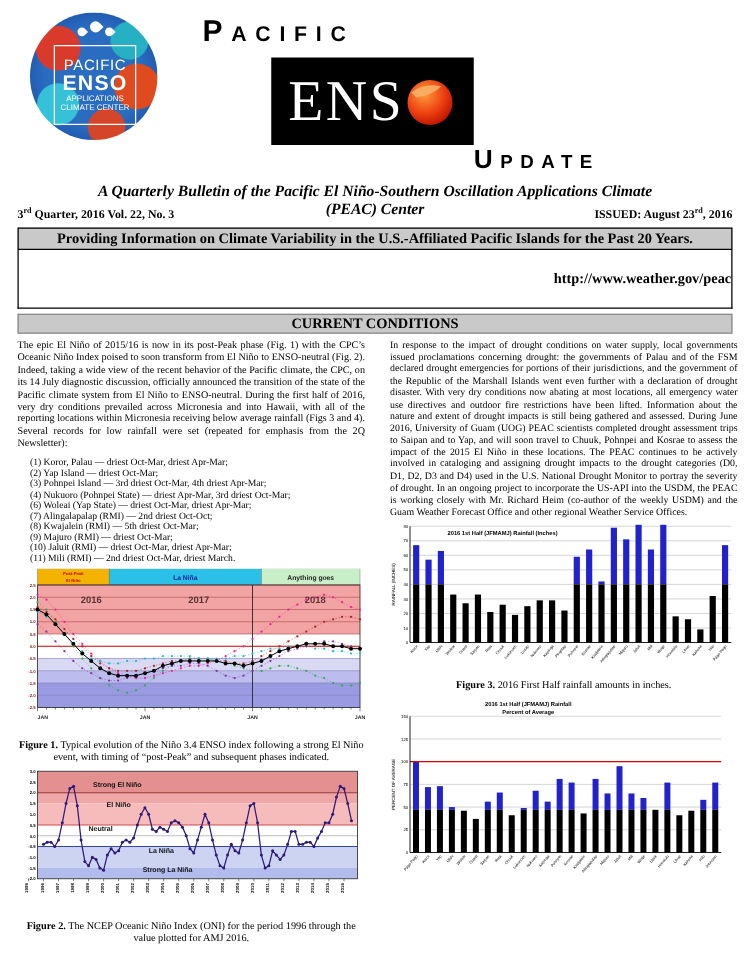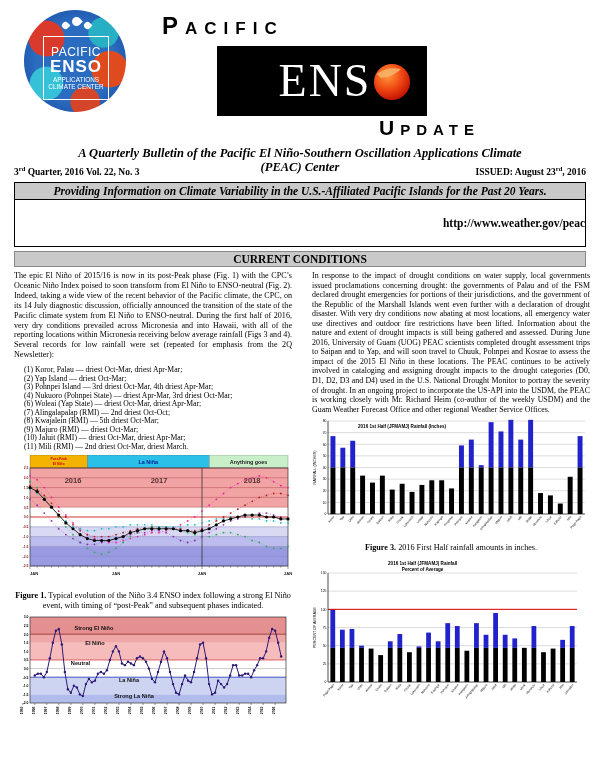--- a/index.html
+++ b/index.html
@@ -23,33 +23,33 @@
   .logo .box{position:absolute;left:19px;top:26px;width:64px;height:62px;border:1.5px solid #fff;
     display:flex;flex-direction:column;align-items:center;justify-content:center;color:#fff;
     font-family:"Liberation Sans",sans-serif;line-height:1;}
   .logo .l1{font-size:12px;letter-spacing:.5px;}
   .logo .l2{font-size:17px;font-weight:bold;letter-spacing:1px;}
   .logo .l3{font-size:6.4px;margin-top:2px;}
   .logo .l4{font-size:6.4px;margin-top:1px;}
   .t-pacific{position:absolute;left:148px;top:6px;font-family:"Liberation Sans",sans-serif;
     font-weight:bold;font-size:24px;font-variant:small-caps;letter-spacing:7px;}
   .ensobox{position:absolute;left:203px;top:40px;width:162px;height:70px;background:#000;
-    display:flex;align-items:center;justify-content:center;padding-left:48px;}
+    display:flex;align-items:center;justify-content:center;}
   .ensobox .ens{color:#fff;font-family:"Liberation Serif",serif;font-size:46px;letter-spacing:2px;line-height:1;}
   .t-update{position:absolute;left:365px;top:110px;font-family:"Liberation Sans",sans-serif;
     font-weight:bold;font-size:21px;font-variant:small-caps;letter-spacing:6px;text-align:right;}
   .subtitle{text-align:center;font-style:italic;font-weight:bold;font-size:12.5px;margin-top:2px;}
   .issue-row{position:relative;height:17px;margin-top:1px;font-weight:bold;font-size:9.5px;}
   .issue-row .l{position:absolute;left:0;top:3px;}
   .issue-row .c{position:absolute;left:0;right:0;text-align:center;top:-2px;font-style:italic;font-size:12.5px;}
   .issue-row .r{position:absolute;right:0;top:3px;}
   sup{font-size:6.5px;}
 
   
-  .ban1{border:1.5px solid #000;background:#c9c9c9;text-align:center;font-style:italic;font-weight:bold;
+  .ban1{border:1.5px solid #000;background:#c9c9c9;text-align:center;font-weight:bold;
     font-size:11.5px;padding:2px 0;margin-top:3px;}
   .ban2{border:1.5px solid #000;border-top:none;background:#fff;text-align:right;font-weight:bold;
     font-size:11.5px;padding:17px 0;}
   .ban3{border:1px solid #888;background:#c9c9c9;text-align:center;font-weight:bold;
     font-size:11.5px;padding:1px 0;margin-top:4px;}
 
   
   .cols{display:flex;gap:20px;margin-top:4px;}
   .colL{width:278px;}
   .colR{width:278px;}
@@ -588,20 +588,21 @@
             <circle cx="246.15962441314466" cy="44.28" r="1.2" fill="#2e1a78"></circle>
             <circle cx="249.1643192488254" cy="44.28" r="1.2" fill="#2e1a78"></circle>
             <circle cx="252.16901408450613" cy="37.4" r="1.2" fill="#2e1a78"></circle>
             <circle cx="255.17370892018684" cy="23.64" r="1.2" fill="#2e1a78"></circle>
             <circle cx="258.1784037558676" cy="15.040000000000003" r="1.2" fill="#2e1a78"></circle>
             <circle cx="261.1830985915483" cy="16.759999999999998" r="1.2" fill="#2e1a78"></circle>
             <circle cx="264.18779342722905" cy="28.8" r="1.2" fill="#2e1a78"></circle>
             <circle cx="267.1924882629097" cy="42.559999999999995" r="1.2" fill="#2e1a78"></circle>
           </svg>
         </div>
+      <div class="figcap"><b>Figure 2.</b><span>  The NCEP Oceanic Niño Index (ONI) for the period 1996 through the value plotted for AMJ 2016.</span></div>
     </div>
 
     <div class="colR">
       <div class="paraR">In response to the impact of drought conditions on water supply, local governments issued proclamations concerning drought: the governments of Palau and of the FSM declared drought emergencies for portions of their jurisdictions, and the government of the Republic of the Marshall Islands went even further with a declaration of drought disaster. With very dry conditions now abating at most locations, all emergency water use directives and outdoor fire restrictions have been lifted. Information about the nature and extent of drought impacts is still being gathered and assessed.  During June 2016, University of Guam (UOG) PEAC scientists completed drought assessment trips to Saipan and to Yap, and will soon travel to Chuuk, Pohnpei and Kosrae to assess the impact of the 2015 El Niño in these locations.  The PEAC continues to be actively involved in cataloging and assigning drought impacts to the drought categories (D0, D1, D2, D3 and D4) used in the U.S. National Drought Monitor to portray the severity of drought. In an ongoing project to incorporate the US-API into the USDM, the PEAC is working closely with Mr. Richard Heim (co-author of the weekly USDM) and the Guam Weather Forecast Office and other regional Weather Service Offices.</div>
       <div class="figwrap" id="fig3">
           <svg viewBox="0 0 278 124" width="278" height="124">
             <text x="14.5" y="98.3" font-size="3.4" font-family="Liberation Sans, sans-serif" fill="#000" text-anchor="end">0</text>
             <line x1="16" y1="85.375" x2="273" y2="85.375" stroke="#aaa" stroke-width="0.4"></line>
             <text x="14.5" y="86.675" font-size="3.4" font-family="Liberation Sans, sans-serif" fill="#000" text-anchor="end">10</text>
             <line x1="16" y1="73.75" x2="273" y2="73.75" stroke="#aaa" stroke-width="0.4"></line>

